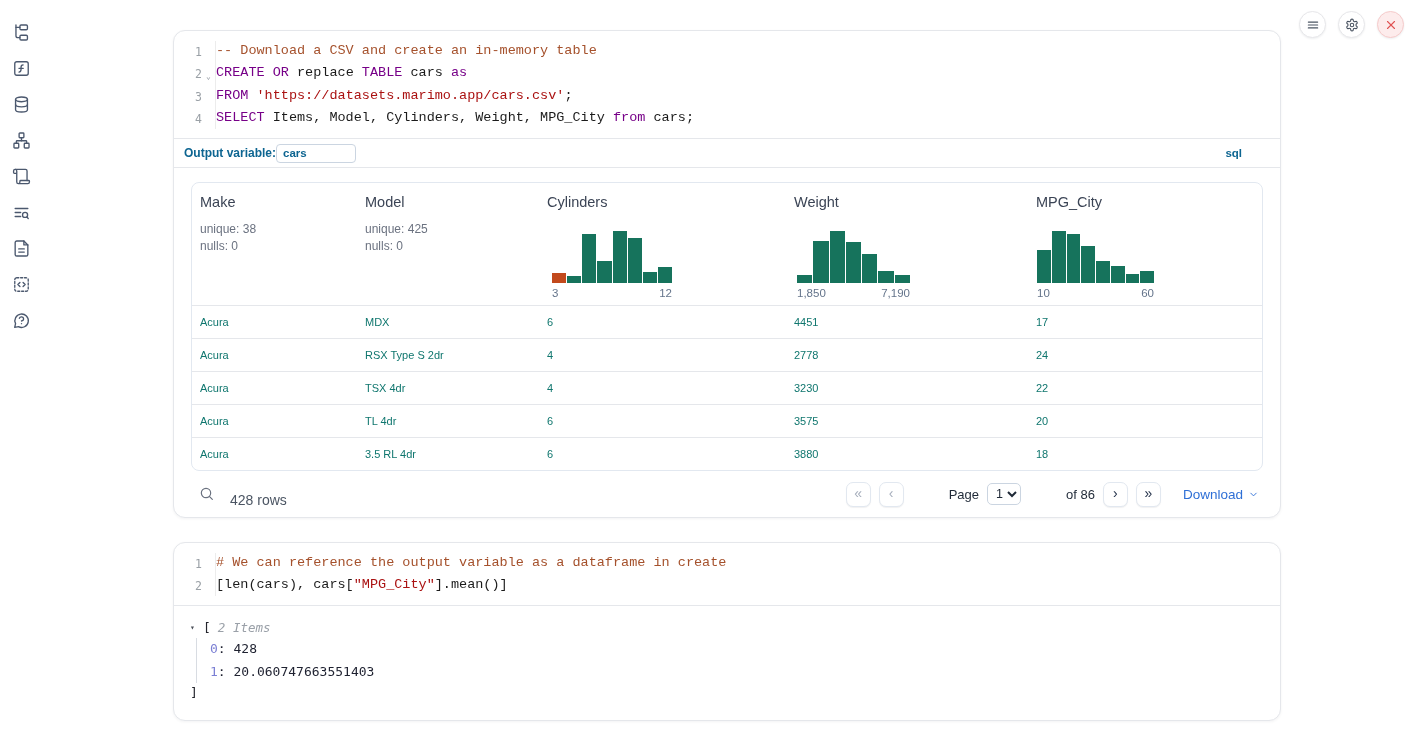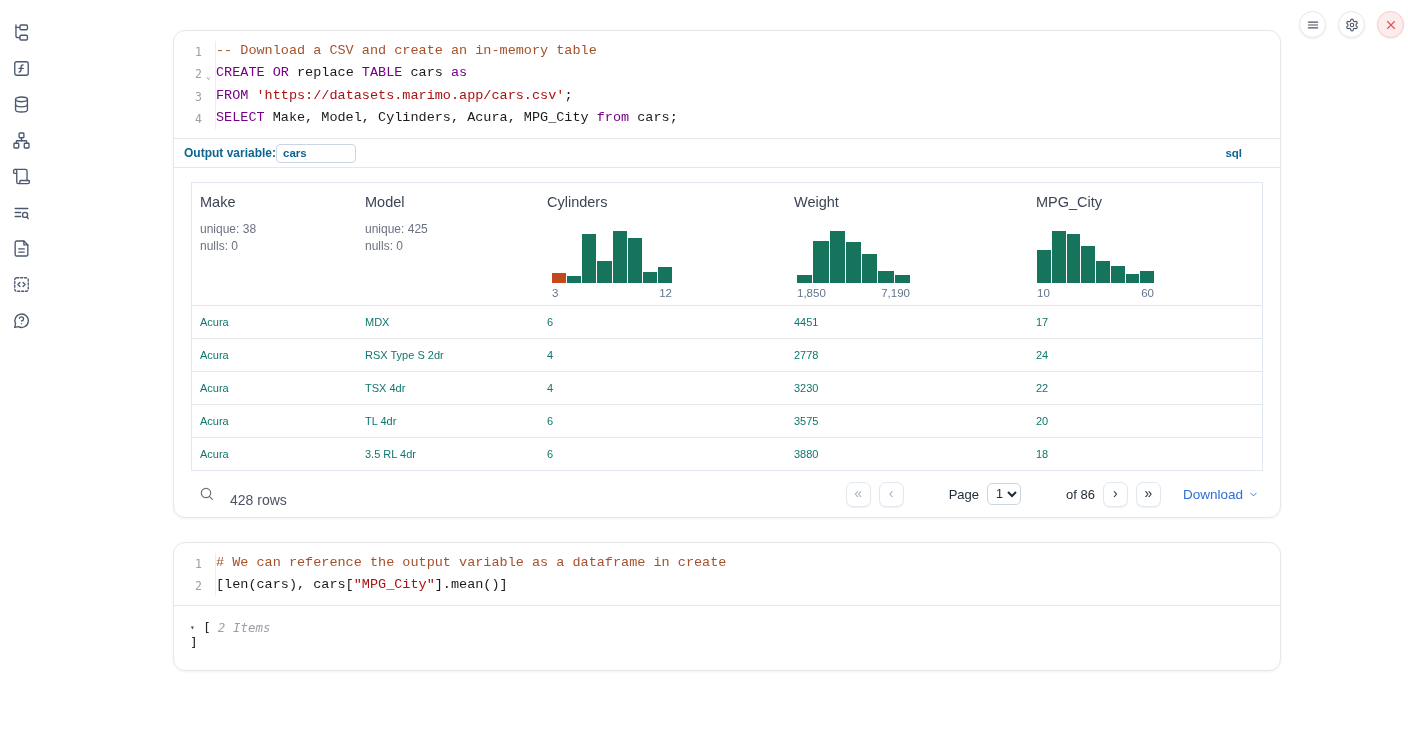--- a/index.html
+++ b/index.html
@@ -34,21 +34,21 @@
   .tok-pl { color:#1b1b1b; }
 
   
   .outvar-row { display:flex; align-items:center; height:29px; padding:0 10px; border-top:1px solid #e5e7eb; }
   .outvar-label { font-size:12px; font-weight:700; color:#0d6591; }
   .outvar-input { width:80px; height:19px; border:1px solid #cbd5e1; border-radius:4px; font-size:11.5px; font-weight:700; color:#0d6591; padding:0 6px; font-family:"Liberation Sans", sans-serif; outline:none; }
   .lang-badge { margin-left:auto; margin-right:28px; font-size:11.5px; font-weight:700; color:#0d6591; }
 
   
   .output-section { border-top:1px solid #e5e7eb; padding:14px 17px 0 17px; }
-  .table-card { border:1px solid #e2e8f0; border-radius:0; overflow:hidden; }
+  .table-card { border:1px solid #e2e8f0; border-radius:8px; overflow:hidden; }
   .t-header { display:grid; grid-template-columns:165px 182px 247px 242px 1fr; }
   .h-cell { padding:11px 8px 6px 8px; height:122px; display:flex; flex-direction:column; }
   .h-title { font-size:14.5px; color:#3b4455; }
   .h-stats { margin-top:11px; font-size:12px; color:#6b7280; line-height:16.5px; }
   .hist-wrap { margin-top:auto; }
   .hist { display:flex; align-items:flex-end; gap:1px; height:52px; }
   .hist .bar { flex:1; }
   .hist-labels { display:flex; justify-content:space-between; font-size:11.5px; color:#64748b; margin-top:4px; }
   .t-row { display:grid; grid-template-columns:165px 182px 247px 242px 1fr; border-top:1px solid #e5e7eb; height:33px; align-items:center; font-size:11px; color:#0f766e; }
   .t-cell { padding:0 8px; overflow:hidden; white-space:nowrap; }
@@ -187,21 +187,21 @@
           <span class="code-text"><span class="tok-kw">CREATE</span><span class="tok-pl"> </span><span class="tok-kw">OR</span><span class="tok-pl"> replace </span><span class="tok-kw">TABLE</span><span class="tok-pl"> cars </span><span class="tok-kw">as</span></span>
         </div>
         <div class="code-line">
           <span class="gutter">3</span>
           <span class="fold"></span>
           <span class="code-text"><span class="tok-kw">FROM</span><span class="tok-pl"> </span><span class="tok-str">'https://datasets.marimo.app/cars.csv'</span><span class="tok-pl">;</span></span>
         </div>
         <div class="code-line">
           <span class="gutter">4</span>
           <span class="fold"></span>
-          <span class="code-text"><span class="tok-kw">SELECT</span><span class="tok-pl"> Make, Model, Cylinders, Acura, MPG_City </span><span class="tok-kw">from</span><span class="tok-pl"> cars;</span></span>
+          <span class="code-text"><span class="tok-kw">SELECT</span><span class="tok-pl"> Items, Model, Cylinders, Weight, MPG_City </span><span class="tok-kw">from</span><span class="tok-pl"> cars;</span></span>
         </div>
       </div>
     <div class="outvar-row">
       <span class="outvar-label">Output variable:</span>
       <input class="outvar-input" value="cars" style="">
       <span class="lang-badge">sql</span>
     </div>
 
     <div class="output-section">
       <div class="table-card">
@@ -355,17 +355,21 @@
           <span class="fold"></span>
           <span class="code-text"><span class="tok-pl">[len(cars), cars[</span><span class="tok-str">"MPG_City"</span><span class="tok-pl">].mean()]</span></span>
         </div>
       </div>
     <div class="tree-output">
       <div class="tree-head">
         <span class="tree-chevron">▾</span>
           <span class="bracket">[</span>
           <span class="items-label">2 Items</span>
       </div>
+      <div class="tree-entries">
+          <div class="entry"><span class="key">0</span><span class="val">: </span><span class="val">428</span></div>
+          <div class="entry"><span class="key">1</span><span class="val">: </span><span class="val">20.060747663551403</span></div>
+        </div>
       <div class="bracket">]</div>
     </div>
   </section>
 
 </main>
 
 </body></html>

